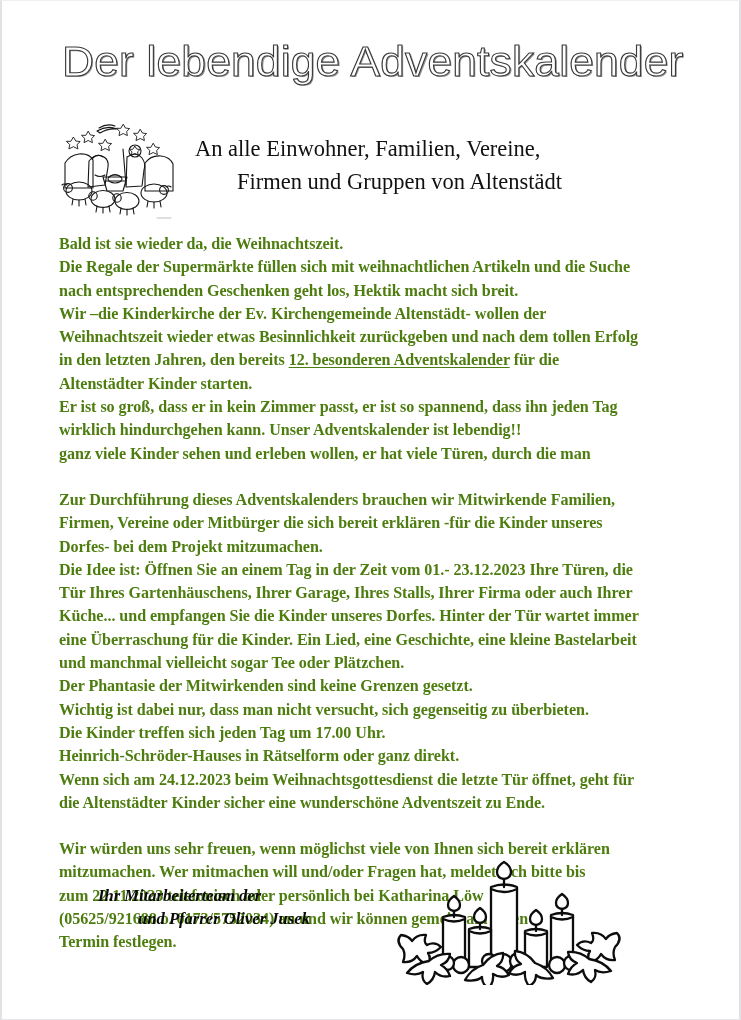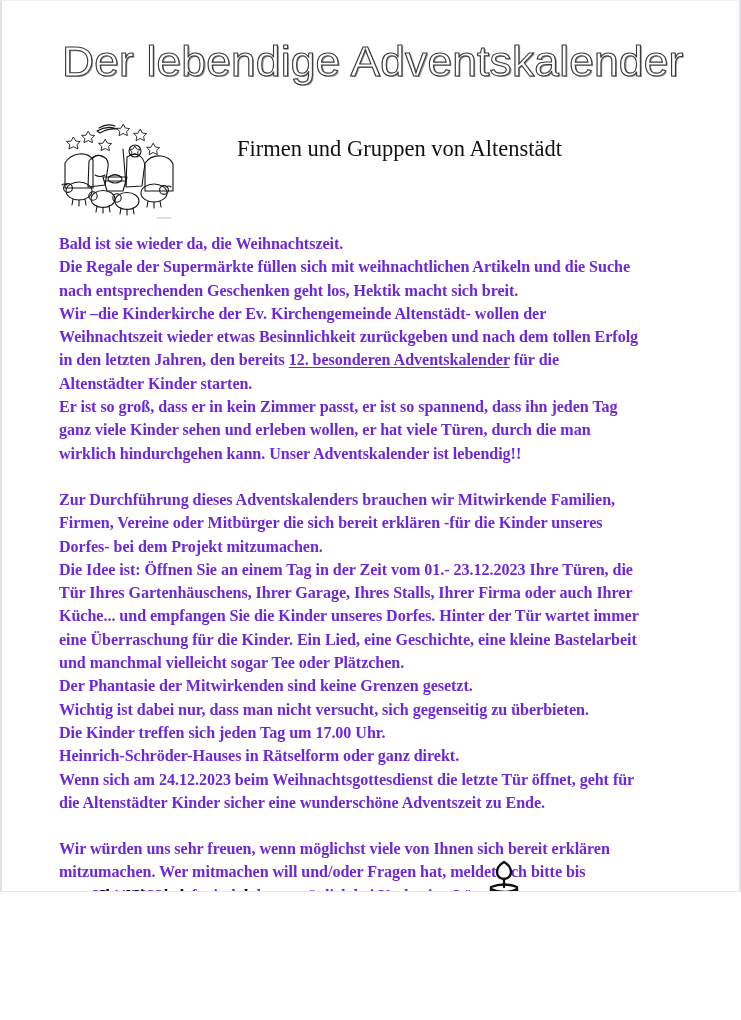--- a/index.html
+++ b/index.html
@@ -8,21 +8,21 @@
     padding: 0;
     background: #ffffff;
   }
   body {
     font-family: "Liberation Serif", "DejaVu Serif", serif;
   }
 
   .page {
     position: relative;
     width: 741px;
-    height: 892px;
+    height: 1020px;
     background: #ffffff;
     box-sizing: border-box;
     overflow: hidden;
     border-left: 2px solid #e2e2e4;
     border-right: 2px solid #e2e2e4;
     border-top: 1px solid #efeff1;
     border-bottom: 1px solid #e8e8ea;
   }
 
   
@@ -79,21 +79,21 @@
 
   
   .body-copy {
     position: absolute;
     left: 57px;
     top: 231px;
     width: 638px;
     font-size: 16.1px;
     line-height: 23.3px;
     font-weight: 700;
-    color: #6d28d9;
+    color: #4d7c0f;
     letter-spacing: -0.05px;
   }
   .para {
     margin: 0 0 23px 0;
   }
   .para:last-child {
     margin-bottom: 0;
   }
   .para .ln {
     display: block;
@@ -200,37 +200,38 @@
           </g>
 
           <g stroke-width="0.5" opacity="0.55">
             <path d="M98 99 l14 0"></path>
           </g>
         </g>
       </svg>
     </div>
 
     <div class="salutation-text">
+      <div>An alle Einwohner, Familien, Vereine,</div>
       <div class="salutation-line-2">Firmen und Gruppen von Altenstädt</div>
     </div>
   </div>
 
   <div class="body-copy">
 
     <p class="para">
       <span class="ln">Bald ist sie wieder da, die Weihnachtszeit.</span>
       <span class="ln">Die Regale der Supermärkte füllen sich mit weihnachtlichen Artikeln und die Suche</span>
       <span class="ln">nach entsprechenden Geschenken geht los, Hektik macht sich breit.</span>
       <span class="ln">Wir –die Kinderkirche der Ev. Kirchengemeinde Altenstädt- wollen der</span>
       <span class="ln">Weihnachtszeit wieder etwas Besinnlichkeit zurückgeben und nach dem tollen Erfolg</span>
       <span class="ln"><span>in den letzten Jahren, den bereits </span><span class="u">12. besonderen Adventskalender</span><span> für die</span></span>
       <span class="ln">Altenstädter Kinder starten.</span>
       <span class="ln">Er ist so groß, dass er in kein Zimmer passt, er ist so spannend, dass ihn jeden Tag</span>
+      <span class="ln">wirklich hindurchgehen kann. Unser Adventskalender ist lebendig!!</span>
       <span class="ln">ganz viele Kinder sehen und erleben wollen, er hat viele Türen, durch die man</span>
-      <span class="ln">wirklich hindurchgehen kann. Unser Adventskalender ist lebendig!!</span>
     </p>
 
     <p class="para">
       <span class="ln">Zur Durchführung dieses Adventskalenders brauchen wir Mitwirkende Familien,</span>
       <span class="ln">Firmen, Vereine oder Mitbürger die sich bereit erklären -für die Kinder unseres</span>
       <span class="ln">Dorfes- bei dem Projekt mitzumachen.</span>
       <span class="ln">Die Idee ist: Öffnen Sie an einem Tag in der Zeit vom 01.- 23.12.2023 Ihre Türen, die</span>
       <span class="ln">Tür Ihres Gartenhäuschens, Ihrer Garage, Ihres Stalls, Ihrer Firma oder auch Ihrer</span>
       <span class="ln">Küche... und empfangen Sie die Kinder unseres Dorfes. Hinter der Tür wartet immer</span>
       <span class="ln">eine Überraschung für die Kinder. Ein Lied, eine Geschichte, eine kleine Bastelarbeit</span>

